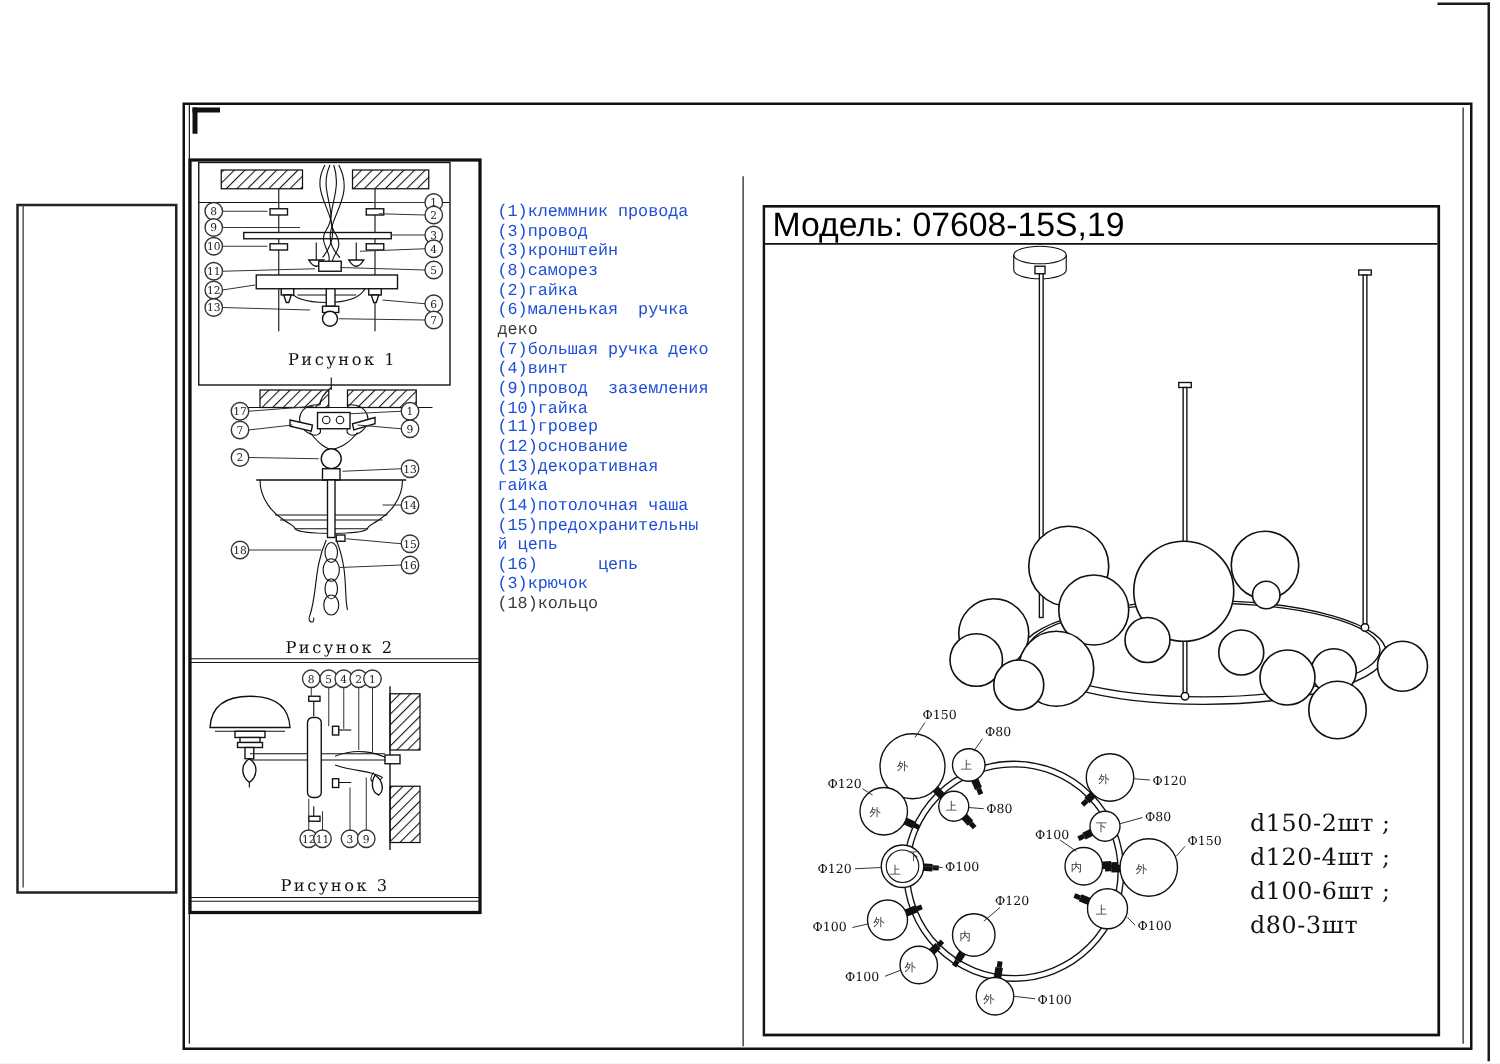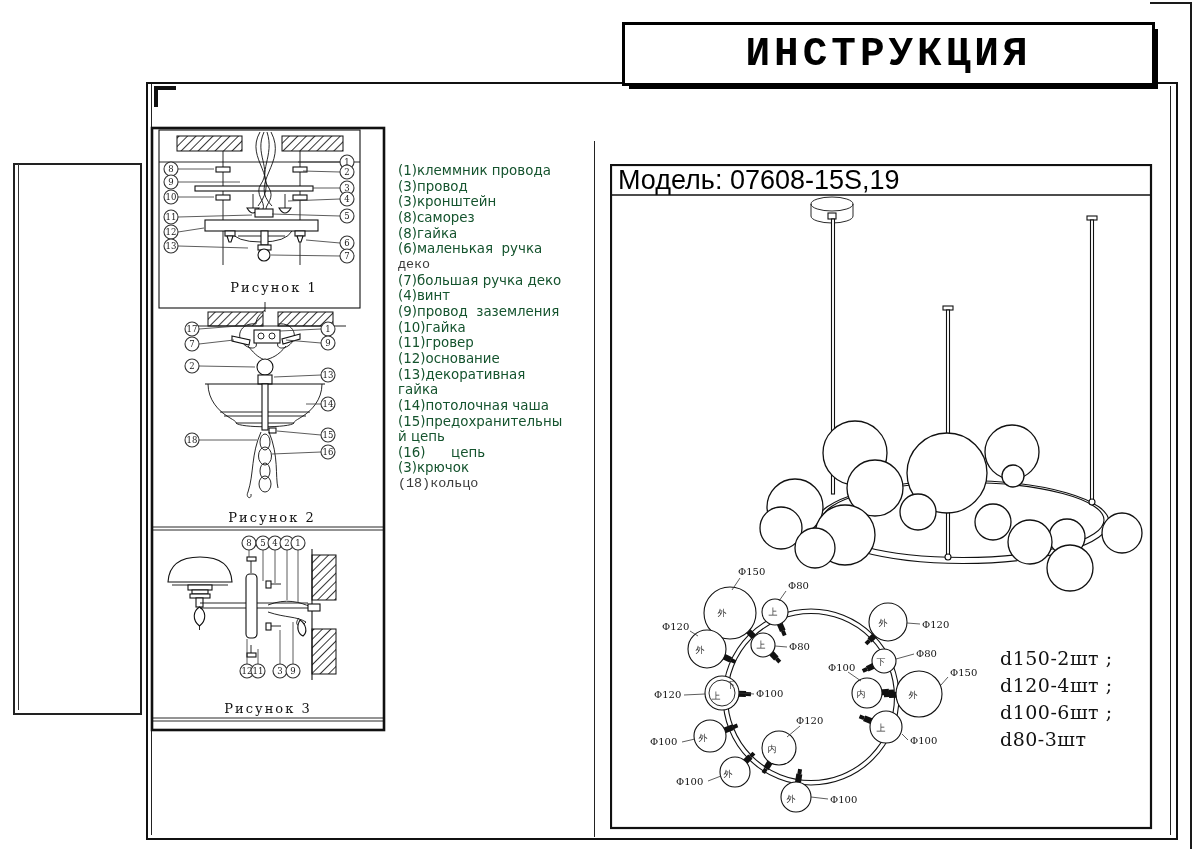--- a/index.html
+++ b/index.html
@@ -17,21 +17,21 @@
   .left-rect{left:13px;top:163px;width:125px;height:548px;border:2px solid #222;}
   .left-rect-inner{left:18px;top:164px;width:1px;height:546px;background:#333;}
   
   .title-box{left:622px;top:22px;width:527px;height:58px;border:3px solid #000;
              box-shadow:5px 5px 0 -2px #000;background:#fff;display:flex;
              align-items:center;justify-content:center;}
   .title-box span{font-family:"Liberation Mono",monospace;font-weight:bold;
              font-size:41px;letter-spacing:4px;color:#000;white-space:nowrap;}
   
   .parts-list{left:398px;top:158px;width:200px;padding-top:5px;}
-  .parts-list div{font-size:13.4px;line-height:15.65px;color:#14532d;white-space:pre;}
+  .parts-list div{font-size:13.4px;line-height:15.65px;color:#1d4ed8;white-space:pre;font-family:Liberation Mono, monospace;}
   .parts-list div:nth-child(7),.parts-list div:nth-child(21){
        font-family:Liberation Mono, monospace;color:#3a3a3a;}
   .divider{left:594px;top:141px;width:1px;height:696px;background:#222;}
   
   svg{position:absolute;}
   .ln{fill:none;stroke:#111;stroke-width:1.1;}
   .thin{fill:none;stroke:#111;stroke-width:0.9;}
   .ldr{stroke:#333;stroke-width:0.8;fill:none;}
   .wht{fill:#fff;stroke:#111;stroke-width:1.1;}
   .sph{fill:#fff;stroke:#111;stroke-width:1.3;}
@@ -51,30 +51,27 @@
   <div class="abs edge-v"></div>
   <div class="abs edge-h"></div>
   <div class="abs page-border"></div>
   <div class="abs inner-left"></div>
   <div class="abs inner-right"></div>
   <div class="abs corner-v"></div>
   <div class="abs corner-h"></div>
   <div class="abs left-rect"></div>
   <div class="abs left-rect-inner"></div>
 
-  <div class="abs title-box">
-    <span>ИНСТРУКЦИЯ</span>
-  </div>
 
   <div class="abs parts-list">
     <div>(1)клеммник провода</div>
     <div>(3)провод</div>
     <div>(3)кронштейн</div>
     <div>(8)саморез</div>
-    <div>(8)гайка</div>
+    <div>(2)гайка</div>
     <div>(6)маленькая  ручка</div>
     <div>деко</div>
     <div>(7)большая ручка деко</div>
     <div>(4)винт</div>
     <div>(9)провод  заземления</div>
     <div>(10)гайка</div>
     <div>(11)гровер</div>
     <div>(12)основание</div>
     <div>(13)декоративная</div>
     <div>гайка</div>

